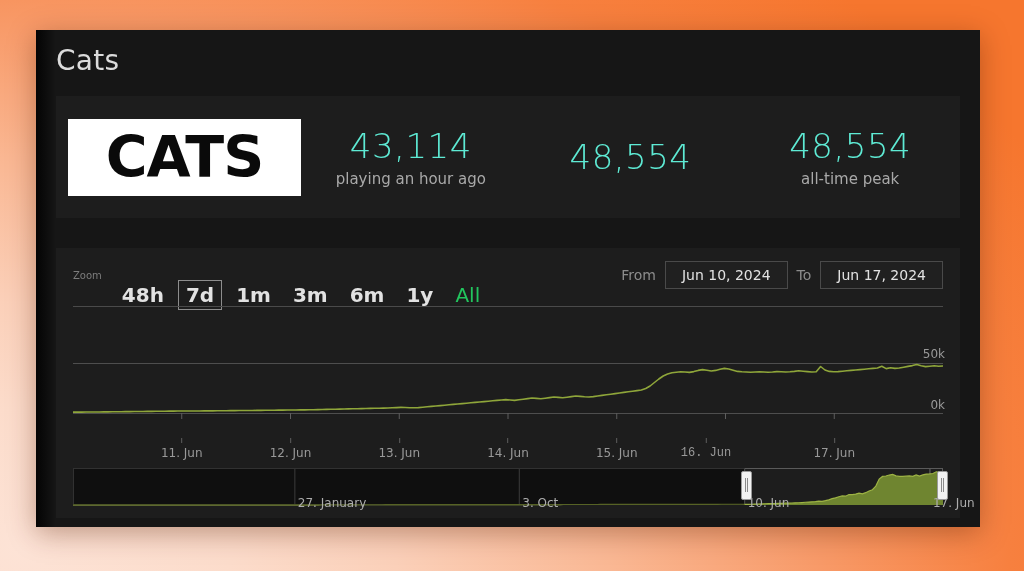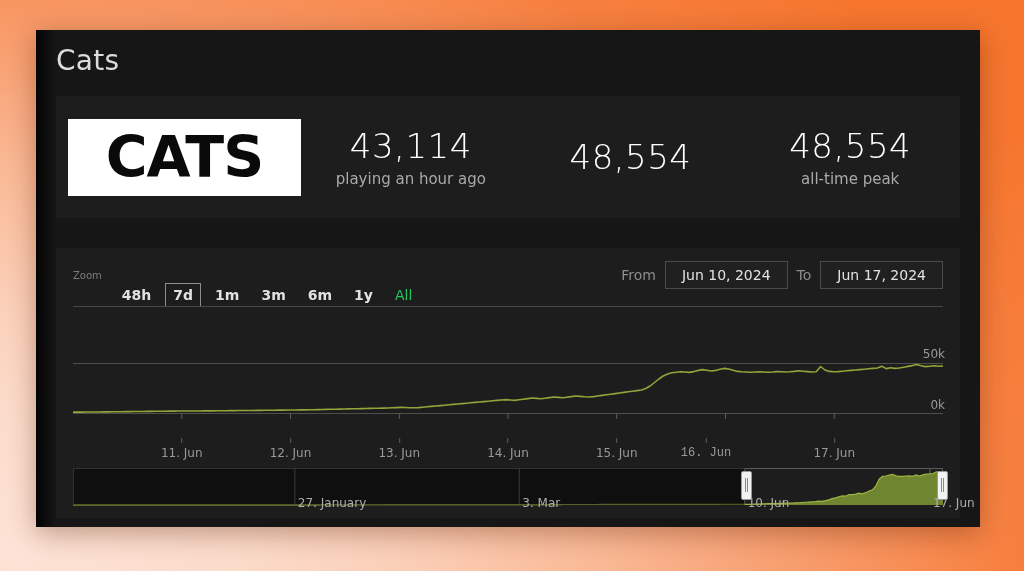--- a/index.html
+++ b/index.html
@@ -93,21 +93,21 @@
     line-height: 1;
   }
   .stat-block {
     flex: 1 1 0;
     text-align: center;
     padding-top: 2px;
   }
   .stat-value {
     font-size: 34px;
     font-weight: 300;
-    color: #ffffff;
+    color: #5eead4;
     line-height: 1.1;
     letter-spacing: 0.5px;
   }
   .stat-label {
     font-size: 15px;
     font-weight: 400;
     color: #a9a9a9;
     margin-top: 4px;
   }
 
@@ -134,21 +134,21 @@
     align-items: center;
     margin-left: 17px;
     gap: 6px;
   }
   .zoom-label {
     font-size: 10px;
     color: #7c7c7c;
     margin-right: 6px;
   }
   .zoom-btn {
-    font-size: 14px;
+    font-size: 20px;
     font-weight: 700;
     color: #e2e2e2;
     padding: 4px 7px;
     border: 1px solid transparent;
     cursor: pointer;
     line-height: 1;
     margin-top: 40px;
   }
   .zoom-btn.selected {
     border: 1px solid #8d8d8d;
@@ -350,21 +350,21 @@
               <line x1="446.31" x2="446.31" y1="7" y2="43" stroke="#6a6a6a" stroke-width="1"></line>
               <line x1="671.64" x2="671.64" y1="7" y2="43" stroke="#6a6a6a" stroke-width="1"></line>
               <line x1="856.9499999999999" x2="856.9499999999999" y1="7" y2="43" stroke="#6a6a6a" stroke-width="1"></line>
             </g>
           <path id="nav-area-dim" fill="#4c5a22" stroke="none" d="M0.00 42.86L3.36 42.86L6.72 42.86L10.08 42.86L13.44 42.86L16.80 42.86L20.15 42.86L23.51 42.86L26.87 42.86L30.23 42.86L33.59 42.86L36.95 42.86L40.31 42.86L43.67 42.86L47.03 42.86L50.39 42.86L53.75 42.86L57.10 42.86L60.46 42.85L63.82 42.85L67.18 42.85L70.54 42.85L73.90 42.85L77.26 42.85L80.62 42.85L83.98 42.85L87.34 42.85L90.69 42.85L94.05 42.85L97.41 42.85L100.77 42.85L104.13 42.84L107.49 42.84L110.85 42.84L114.21 42.84L117.57 42.84L120.93 42.84L124.29 42.84L127.64 42.84L131.00 42.84L134.36 42.83L137.72 42.83L141.08 42.83L144.44 42.83L147.80 42.83L151.16 42.83L154.52 42.83L157.88 42.83L161.24 42.82L164.59 42.82L167.95 42.82L171.31 42.82L174.67 42.82L178.03 42.82L181.39 42.81L184.75 42.81L188.11 42.81L191.47 42.81L194.83 42.81L198.19 42.81L201.54 42.80L204.90 42.80L208.26 42.80L211.62 42.80L214.98 42.80L218.34 42.79L221.70 42.79L225.06 42.79L228.42 42.79L231.78 42.78L235.14 42.78L238.49 42.78L241.85 42.78L245.21 42.78L248.57 42.77L251.93 42.77L255.29 42.77L258.65 42.77L262.01 42.76L265.37 42.76L268.73 42.76L272.08 42.76L275.44 42.75L278.80 42.75L282.16 42.75L285.52 42.75L288.88 42.74L292.24 42.74L295.60 42.74L298.96 42.74L302.32 42.73L305.68 42.73L309.03 42.73L312.39 42.72L315.75 42.72L319.11 42.72L322.47 42.71L325.83 42.71L329.19 42.71L332.55 42.71L335.91 42.70L339.27 42.70L342.63 42.70L345.98 42.69L349.34 42.69L352.70 42.69L356.06 42.68L359.42 42.68L362.78 42.68L366.14 42.67L369.50 42.67L372.86 42.67L376.22 42.66L379.58 42.66L382.93 42.66L386.29 42.65L389.65 42.65L393.01 42.64L396.37 42.64L399.73 42.64L403.09 42.63L406.45 42.63L409.81 42.63L413.17 42.62L416.53 42.62L419.88 42.61L423.24 42.61L426.60 42.61L429.96 42.60L433.32 42.60L436.68 42.59L440.04 42.59L443.40 42.59L446.76 42.58L450.12 42.58L453.47 42.57L456.83 42.57L460.19 42.56L463.55 42.56L466.91 42.56L470.27 42.55L473.63 42.55L476.99 42.54L480.35 42.54L483.71 42.53L487.07 42.53L490.42 42.52L493.78 42.52L497.14 42.51L500.50 42.51L503.86 42.51L507.22 42.50L510.58 42.50L513.94 42.49L517.30 42.49L520.66 42.48L524.02 42.48L527.37 42.47L530.73 42.47L534.09 42.46L537.45 42.46L540.81 42.45L544.17 42.45L547.53 42.44L550.89 42.44L554.25 42.43L557.61 42.43L560.97 42.42L564.32 42.42L567.68 42.41L571.04 42.40L574.40 42.40L577.76 42.39L581.12 42.39L584.48 42.38L587.84 42.38L591.20 42.37L594.56 42.37L597.92 42.36L601.27 42.36L604.63 42.35L607.99 42.34L611.35 42.34L614.71 42.33L618.07 42.33L621.43 42.32L624.79 42.31L628.15 42.31L631.51 42.30L634.86 42.30L638.22 42.29L641.58 42.29L644.94 42.28L648.30 42.27L651.66 42.27L655.02 42.26L658.38 42.25L661.74 42.25L665.10 42.24L668.46 42.24L671.81 42.37L671.81 43L0.00 43Z"></path>
           <path id="nav-area-bright" fill="#6f8530" stroke="none" d="M671.81 42.37L675.17 42.31L678.53 42.23L681.89 42.13L685.25 41.98L688.61 41.88L691.97 41.77L695.33 41.63L698.69 41.56L702.05 41.53L705.41 41.42L708.76 41.32L712.12 41.22L715.48 41.11L718.84 41.01L722.20 40.87L725.56 40.76L728.92 40.55L732.28 40.27L735.64 40.06L739.00 39.78L742.36 39.57L745.71 39.22L749.07 39.36L752.43 38.66L755.79 37.82L759.15 36.70L762.51 35.86L765.87 34.74L769.23 33.90L772.59 34.18L775.95 32.50L779.31 32.64L782.66 32.08L786.02 31.10L789.38 31.80L792.74 30.68L796.10 29.00L799.46 27.74L802.82 24.10L806.18 17.10L809.54 14.44L812.90 14.02L816.25 13.04L819.61 12.34L822.97 13.88L826.33 14.44L829.69 14.44L833.05 14.16L836.41 13.88L839.77 14.30L843.13 12.90L846.49 14.02L849.85 12.90L853.20 12.06L856.56 11.92L859.92 11.50L863.28 9.82L866.64 10.24L870.00 10.10L870.00 43L671.81 43Z"></path>
           <path id="nav-line" fill="none" stroke="#9db344" stroke-width="1.2" d="M0.00 42.86L3.36 42.86L6.72 42.86L10.08 42.86L13.44 42.86L16.80 42.86L20.15 42.86L23.51 42.86L26.87 42.86L30.23 42.86L33.59 42.86L36.95 42.86L40.31 42.86L43.67 42.86L47.03 42.86L50.39 42.86L53.75 42.86L57.10 42.86L60.46 42.85L63.82 42.85L67.18 42.85L70.54 42.85L73.90 42.85L77.26 42.85L80.62 42.85L83.98 42.85L87.34 42.85L90.69 42.85L94.05 42.85L97.41 42.85L100.77 42.85L104.13 42.84L107.49 42.84L110.85 42.84L114.21 42.84L117.57 42.84L120.93 42.84L124.29 42.84L127.64 42.84L131.00 42.84L134.36 42.83L137.72 42.83L141.08 42.83L144.44 42.83L147.80 42.83L151.16 42.83L154.52 42.83L157.88 42.83L161.24 42.82L164.59 42.82L167.95 42.82L171.31 42.82L174.67 42.82L178.03 42.82L181.39 42.81L184.75 42.81L188.11 42.81L191.47 42.81L194.83 42.81L198.19 42.81L201.54 42.80L204.90 42.80L208.26 42.80L211.62 42.80L214.98 42.80L218.34 42.79L221.70 42.79L225.06 42.79L228.42 42.79L231.78 42.78L235.14 42.78L238.49 42.78L241.85 42.78L245.21 42.78L248.57 42.77L251.93 42.77L255.29 42.77L258.65 42.77L262.01 42.76L265.37 42.76L268.73 42.76L272.08 42.76L275.44 42.75L278.80 42.75L282.16 42.75L285.52 42.75L288.88 42.74L292.24 42.74L295.60 42.74L298.96 42.74L302.32 42.73L305.68 42.73L309.03 42.73L312.39 42.72L315.75 42.72L319.11 42.72L322.47 42.71L325.83 42.71L329.19 42.71L332.55 42.71L335.91 42.70L339.27 42.70L342.63 42.70L345.98 42.69L349.34 42.69L352.70 42.69L356.06 42.68L359.42 42.68L362.78 42.68L366.14 42.67L369.50 42.67L372.86 42.67L376.22 42.66L379.58 42.66L382.93 42.66L386.29 42.65L389.65 42.65L393.01 42.64L396.37 42.64L399.73 42.64L403.09 42.63L406.45 42.63L409.81 42.63L413.17 42.62L416.53 42.62L419.88 42.61L423.24 42.61L426.60 42.61L429.96 42.60L433.32 42.60L436.68 42.59L440.04 42.59L443.40 42.59L446.76 42.58L450.12 42.58L453.47 42.57L456.83 42.57L460.19 42.56L463.55 42.56L466.91 42.56L470.27 42.55L473.63 42.55L476.99 42.54L480.35 42.54L483.71 42.53L487.07 42.53L490.42 42.52L493.78 42.52L497.14 42.51L500.50 42.51L503.86 42.51L507.22 42.50L510.58 42.50L513.94 42.49L517.30 42.49L520.66 42.48L524.02 42.48L527.37 42.47L530.73 42.47L534.09 42.46L537.45 42.46L540.81 42.45L544.17 42.45L547.53 42.44L550.89 42.44L554.25 42.43L557.61 42.43L560.97 42.42L564.32 42.42L567.68 42.41L571.04 42.40L574.40 42.40L577.76 42.39L581.12 42.39L584.48 42.38L587.84 42.38L591.20 42.37L594.56 42.37L597.92 42.36L601.27 42.36L604.63 42.35L607.99 42.34L611.35 42.34L614.71 42.33L618.07 42.33L621.43 42.32L624.79 42.31L628.15 42.31L631.51 42.30L634.86 42.30L638.22 42.29L641.58 42.29L644.94 42.28L648.30 42.27L651.66 42.27L655.02 42.26L658.38 42.25L661.74 42.25L665.10 42.24L668.46 42.24L671.81 42.37L675.17 42.31L678.53 42.23L681.89 42.13L685.25 41.98L688.61 41.88L691.97 41.77L695.33 41.63L698.69 41.56L702.05 41.53L705.41 41.42L708.76 41.32L712.12 41.22L715.48 41.11L718.84 41.01L722.20 40.87L725.56 40.76L728.92 40.55L732.28 40.27L735.64 40.06L739.00 39.78L742.36 39.57L745.71 39.22L749.07 39.36L752.43 38.66L755.79 37.82L759.15 36.70L762.51 35.86L765.87 34.74L769.23 33.90L772.59 34.18L775.95 32.50L779.31 32.64L782.66 32.08L786.02 31.10L789.38 31.80L792.74 30.68L796.10 29.00L799.46 27.74L802.82 24.10L806.18 17.10L809.54 14.44L812.90 14.02L816.25 13.04L819.61 12.34L822.97 13.88L826.33 14.44L829.69 14.44L833.05 14.16L836.41 13.88L839.77 14.30L843.13 12.90L846.49 14.02L849.85 12.90L853.20 12.06L856.56 11.92L859.92 11.50L863.28 9.82L866.64 10.24L870.00 10.10"></path>
           <rect id="nav-mask-left" x="0" y="6" width="671.6" height="37" fill="rgba(0,0,0,0.45)"></rect>
         </svg>
       <div class="nav-xtick" style="left: 224.85px;">27. January</div>
-          <div class="nav-xtick" style="left: 449.31px;">3. Mar</div>
+          <div class="nav-xtick" style="left: 449.31px;">3. Oct</div>
           <div class="nav-xtick" style="left: 674.64px;">10. Jun</div>
           <div class="nav-xtick" style="left: 859.95px;">17. Jun</div>
           <div class="nav-handle" style="left: 667.64px;">
             <div class="grip"></div>
           </div>
           <div class="nav-handle" style="left: 864.26px;">
             <div class="grip"></div>
           </div>
         </div>
 

